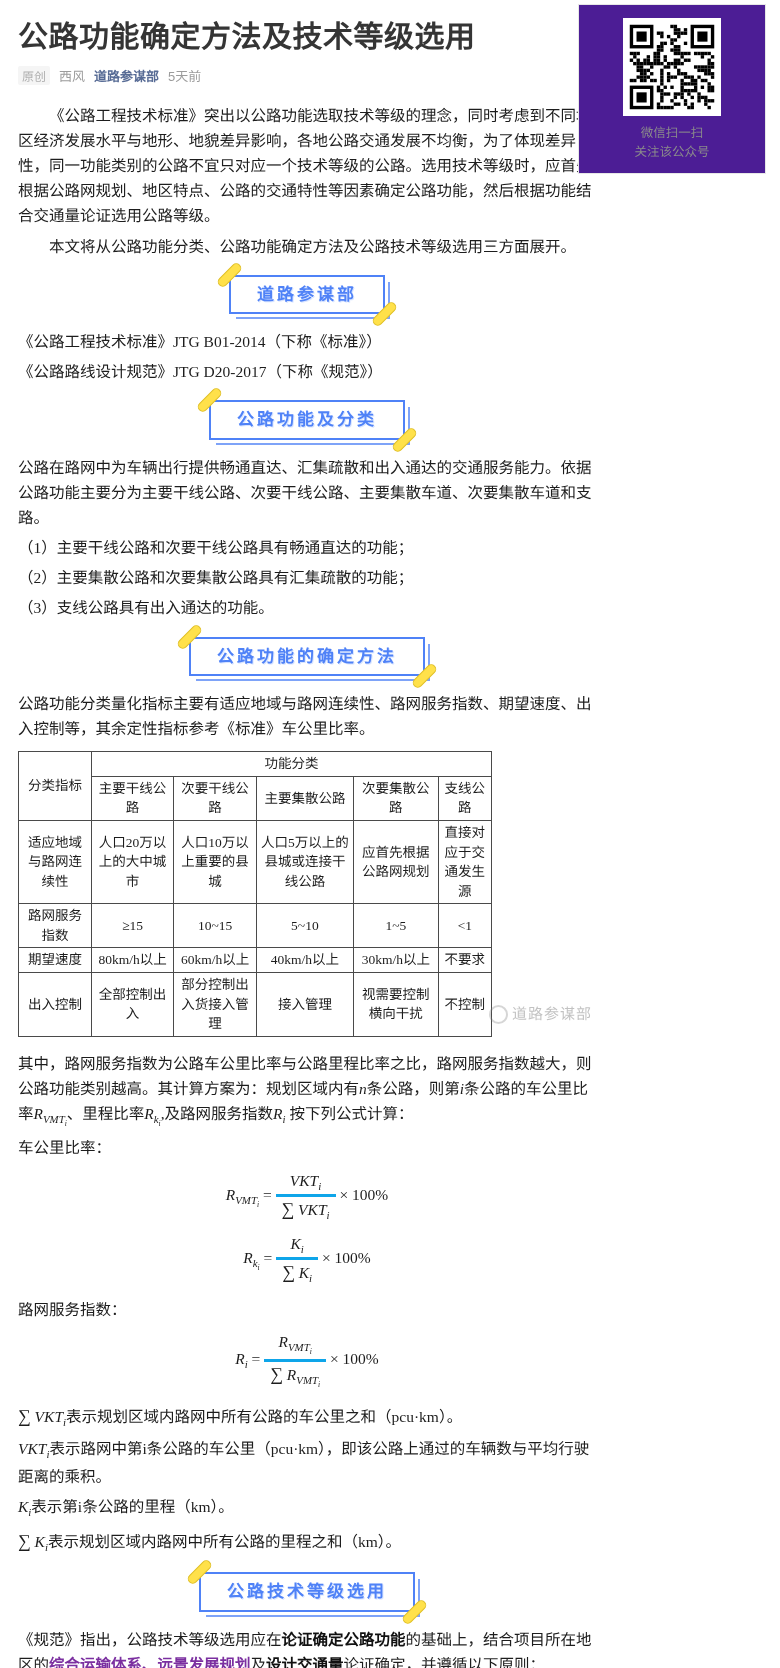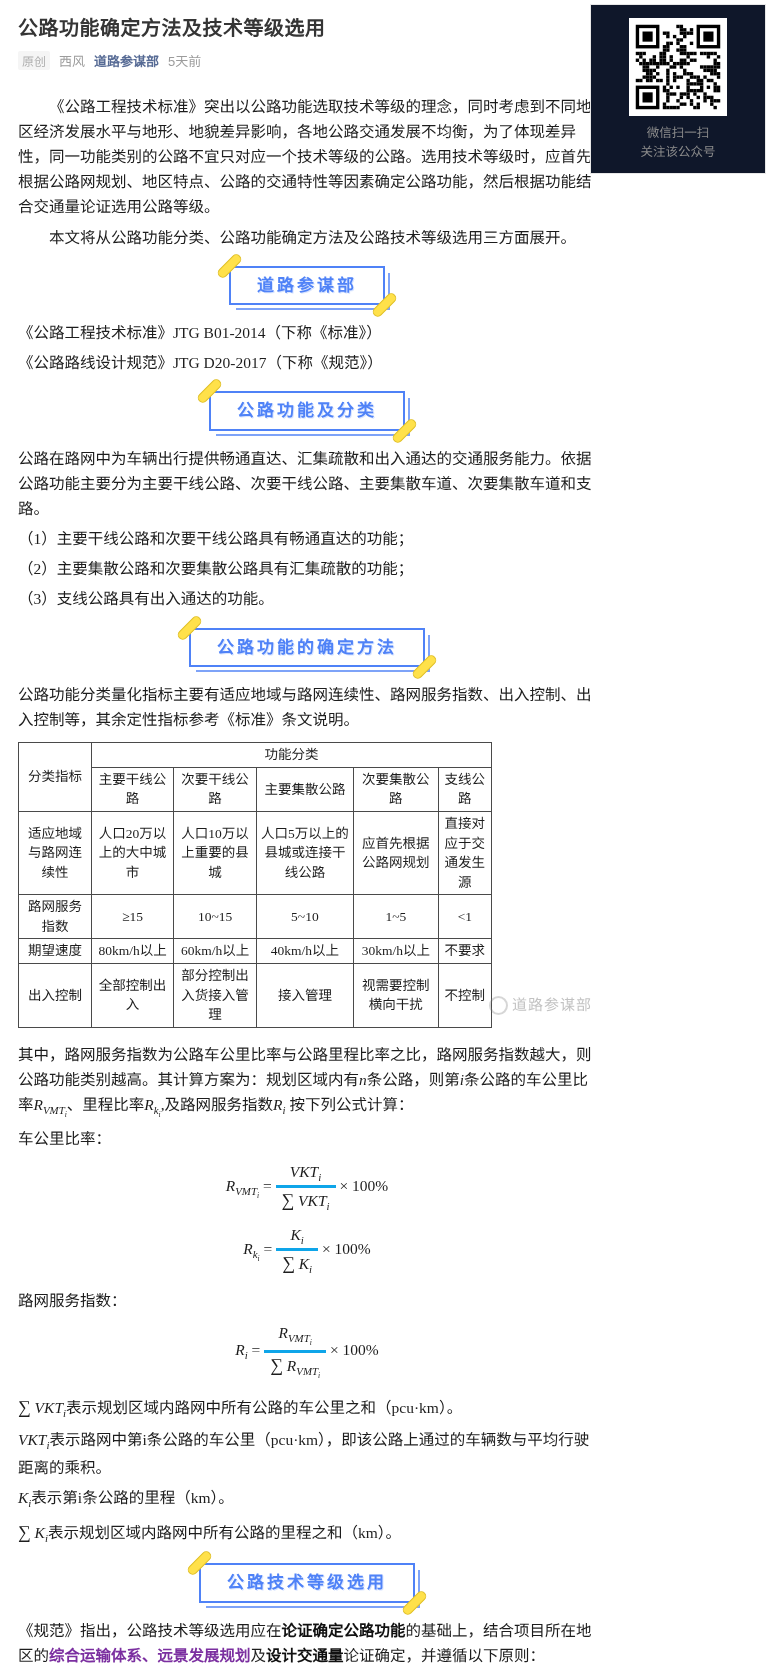--- a/index.html
+++ b/index.html
@@ -1,26 +1,26 @@
 <!DOCTYPE html>
 <html lang="zh-CN"><head>
 <meta charset="utf-8">
 <style>
   html,body{margin:0;padding:0;background:#fff;}
   body{width:780px;min-height:1668px;font-family:"Liberation Sans",sans-serif;color:#222;position:relative;}
   .page{position:relative;padding:6px 0 40px 18px;}
 
   
-  h1{font-size:20px;font-weight:700;color:#353535;margin:6px 0 10px;letter-spacing:.5px;}
-  .byline{display:flex;align-items:flex-start;gap:9px;font-size:13px;color:#9c9c9c;margin-bottom:24px;}
+  h1{font-size:30px;font-weight:700;color:#353535;margin:6px 0 10px;letter-spacing:.5px;}
+  .byline{display:flex;align-items:flex-start;gap:9px;font-size:13px;color:#9c9c9c;margin-bottom:18px;}
   .badge{font-size:12px;color:#b0b0b0;background:#f5f5f5;border-radius:2px;padding:1px 4px;}
   .account{color:#576b95;font-weight:700;cursor:pointer;}
 
   
-  .qr-card{position:absolute;top:4px;right:14px;width:152px;background:#0f172a;border:1px solid #e7e7e7;text-align:center;padding:13px 11px 10px;}
+  .qr-card{position:absolute;top:4px;right:14px;width:152px;background:#4c1d95;border:1px solid #e7e7e7;text-align:center;padding:13px 17px 10px;}
   .qr-card svg{display:block;margin:0 auto 8px;}
   .qr-cap{font-size:12.5px;color:#8b8b8b;line-height:1.55;}
 
   
   .content{width:578px;font-family:"Liberation Serif","DejaVu Serif",serif;font-size:15.5px;line-height:1.62;color:#1d1d1d;}
   .content p{margin:0 0 5px;}
   .indent{text-indent:2em;}
 
   
   .banner-wrap{text-align:center;margin:16px 0 15px;}
@@ -316,21 +316,21 @@
         <p>（2）主要集散公路和次要集散公路具有汇集疏散的功能；</p>
         <p>（3）支线公路具有出入通达的功能。</p>
       </div>
 
     <div class="banner-wrap"><span class="banner">
       <span class="pin pin-tl"></span>
       <span class="banner-text">公路功能的确定方法</span>
       <span class="pin pin-br"></span>
     </span></div>
 
-    <p>公路功能分类量化指标主要有适应地域与路网连续性、路网服务指数、出入控制、出入控制等，其余定性指标参考《标准》条文说明。</p>
+    <p>公路功能分类量化指标主要有适应地域与路网连续性、路网服务指数、期望速度、出入控制等，其余定性指标参考《标准》车公里比率。</p>
 
     <div class="table-wrap">
       <table class="htable">
         <colgroup>
             <col style="width:92px">
             <col style="width:95px">
             <col style="width:95px">
             <col style="width:115px">
             <col style="width:98px">
             <col style="width:65px">

